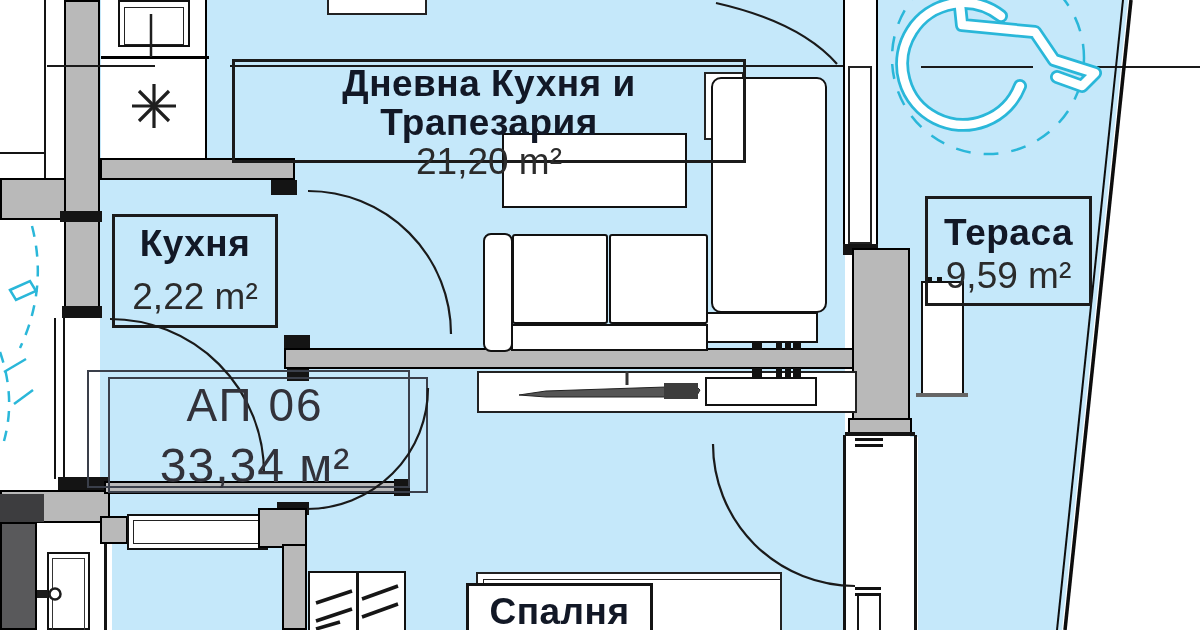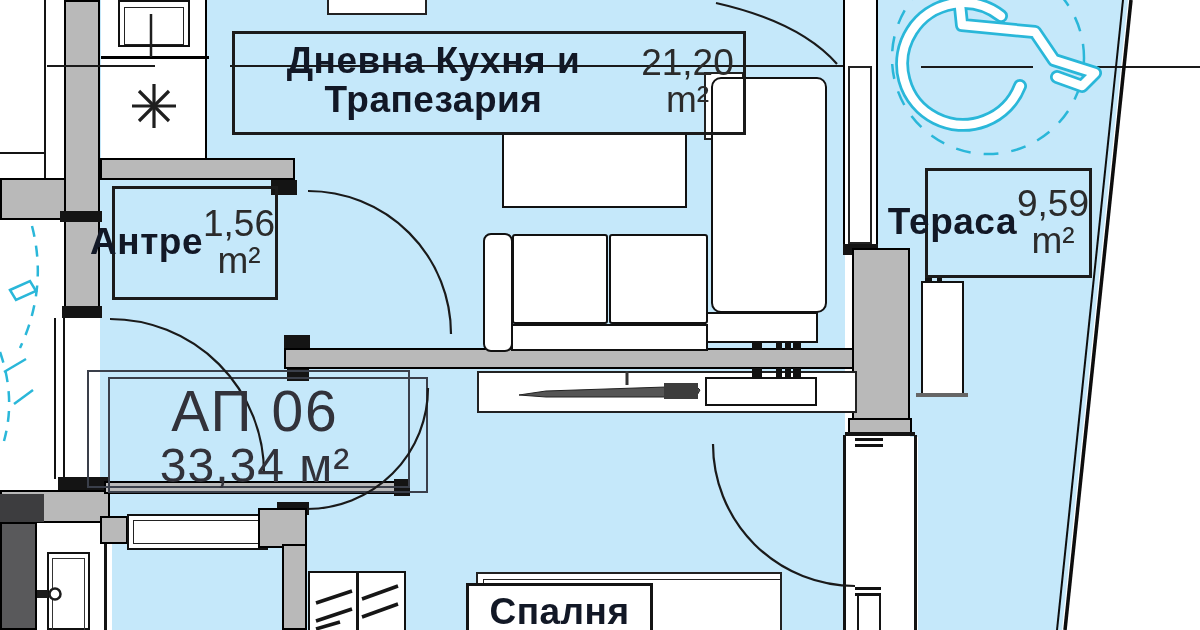--- a/index.html
+++ b/index.html
@@ -7,22 +7,22 @@
         font-family:"Liberation Sans",sans-serif;}
   .a{position:absolute;box-sizing:border-box;}
   .layer{position:absolute;left:0;top:0;}
   .blue{background:#c5e8fa;}
   .wall{background:#b9b9b9;border:2px solid #000;}
   .cap{background:#141414;}
   .wht{background:#fff;border:2.5px solid #111;}
   .thin{background:#fff;border:2px solid #222;}
   .tick{background:#111;}
   .vln{background:#141414;}
-  .room-label{border:3px solid #1b1b1b;display:flex;flex-direction:row;align-items:center;
-              justify-content:flex-end;text-align:center;}
+  .room-label{border:3px solid #1b1b1b;display:flex;flex-direction:column;align-items:center;
+              justify-content:space-between;text-align:center;margin-top:28px;}
   .rl-title{font-weight:700;font-size:37px;line-height:1.05;color:#121826;letter-spacing:.5px;}
   .rl-area{font-weight:400;font-size:37px;line-height:1.0;color:#2b2b2b;}
   .ap-text{position:absolute;left:90px;width:330px;text-align:center;color:#32323a;}
 </style>
 </head>
 <body>
 
 <div id="plan">
 
   <svg class="layer" width="1200" height="630">
@@ -192,29 +192,29 @@
       <path d="M 0,352 Q 16,398 4,441" stroke-dasharray="11 9"></path>
     </g>
   </svg>
 
   <div class="a room-label" style="left:232px;top:31px;width:514px;height:104px;padding:3px 0 8px">
     <span class="rl-title">Дневна Кухня и Трапезария</span>
     <span class="rl-area">21,20 m²</span>
   </div>
 
   <div class="a room-label" style="left:112px;top:186px;width:166px;height:114px;padding:8px 0 10px">
-    <span class="rl-title">Антре</span>
-    <span class="rl-area">1,56 m²</span>
-  </div>
-
-  <div class="a room-label" style="left:925px;top:168px;width:167px;height:110px;padding:7px 0 9px">
+    <span class="rl-title">Кухня</span>
+    <span class="rl-area">2,22 m²</span>
+  </div>
+
+  <div class="a room-label" style="left:925px;top:168px;width:167px;height:110px;padding:15px 0 9px">
     <span class="rl-title">Тераса</span>
     <span class="rl-area">9,59 m²</span>
   </div>
 
   <div class="a" style="left:466px;top:583px;width:187px;height:60px;background:#fff;border:3.5px solid #141414;display:flex;justify-content:center;padding-top:7px">
     <span class="rl-title">Спалня</span>
   </div>
 
-  <div class="ap-text" style="top:378px;font-size:57px;letter-spacing:2px">АП 06</div>
+  <div class="ap-text" style="top:378px;font-size:46px;letter-spacing:2px">АП 06</div>
   <div class="ap-text" style="top:438px;font-size:48px;letter-spacing:1px">33,34 м²</div>
 
 </div>
 
 </body></html>

